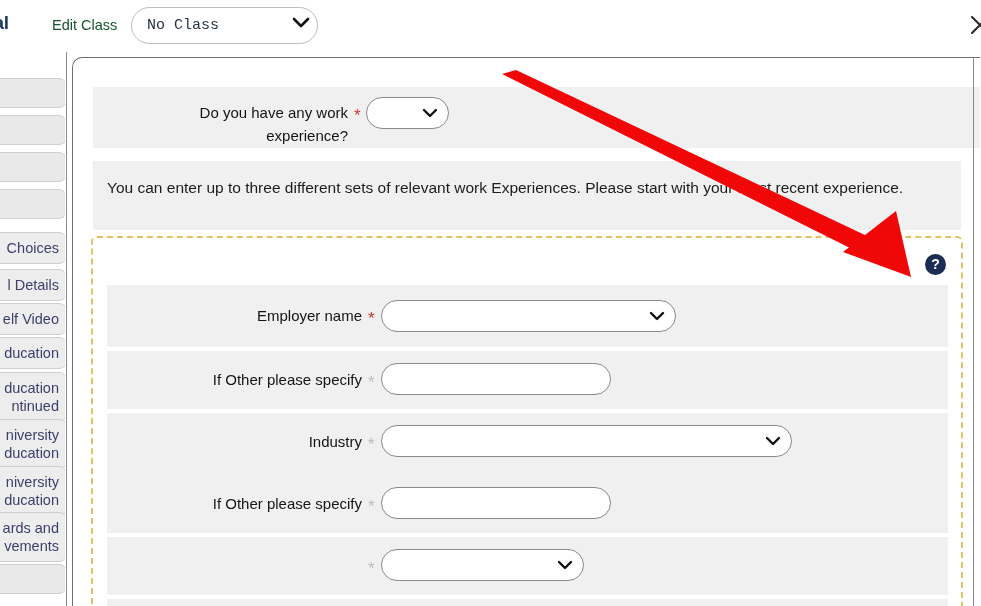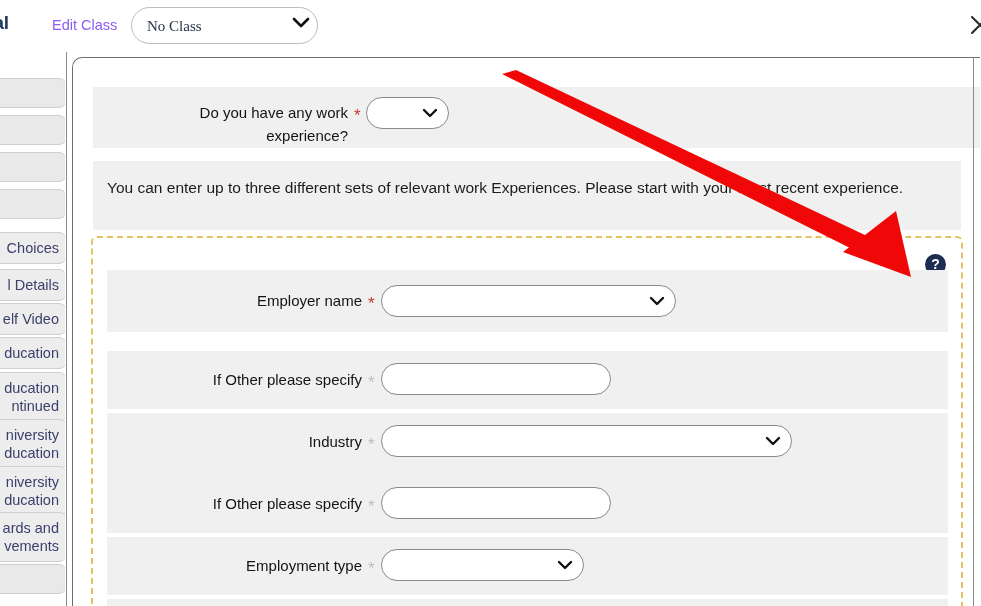--- a/index.html
+++ b/index.html
@@ -32,30 +32,30 @@
     left: -18px; top: 12px;
     font-size: 19px;
     font-weight: bold;
     color: #1e3a5f;
     letter-spacing: -0.2px;
   }
   #edit-class-label {
     position: absolute;
     left: 52px; top: 17px;
     font-size: 14.5px;
-    color: #8b5cf6;
+    color: #14532d;
   }
   #class-select {
     position: absolute;
     left: 131px; top: 7px;
     width: 187px; height: 37px;
     border: 1px solid #b9bdc4;
     border-radius: 19px;
     background: #ffffff;
-    font-family: Liberation Serif, serif;
+    font-family: Liberation Mono, monospace;
     font-size: 15px;
     color: #263347;
     padding: 0 34px 0 15px;
     -webkit-appearance: none;
     appearance: none;
     outline: none;
   }
   #class-chevron {
     position: absolute;
     left: 292px; top: 17px;
@@ -299,21 +299,21 @@
     </div>
 
     <div class="form-row" style="left:20px; top:103px; width:868px; height:69px;">
       <div id="intro-text" style="left:14px; top:15px; width:825px;">You can enter up to three different sets of relevant work Experiences. Please start with your most recent experience.</div>
     </div>
 
     <div id="exp-box" style="left:18px; top:178px; width:872px; height:371px;">
 
       <div id="help-icon" style="left:832px; top:16px;">?</div>
 
-      <div class="form-row" style="left:14px; top:32px; width:841px; height:62px;padding-left:47px;">
+      <div class="form-row" style="left:14px; top:47px; width:841px; height:62px;padding-left:47px;">
         <div class="field-label" style="left:95px; top:19px; width:160px;">Employer name</div>
         <div class="req-star red" style="left:261px; top:25px;">*</div>
         <select class="sel" style="left:274px; top:15px; width:295px;">
           <option></option>
         </select>
         <svg class="chev" width="16" height="11" viewBox="0 0 16 11" style="left:542px; top:26px;">
           <path d="M2 2 L8 8 L14 2" stroke="#111" stroke-width="2.4" fill="none" stroke-linecap="round" stroke-linejoin="round"></path>
         </svg>
       </div>
 
@@ -334,21 +334,20 @@
         </svg>
       </div>
 
       <div class="form-row" style="left:14px; top:237px; width:841px; height:58px;">
         <div class="field-label" style="left:85px; top:17px; width:170px;">If Other please specify</div>
         <div class="req-star grey" style="left:261px; top:23px;">*</div>
         <input class="txt" type="text" style="left: 274px; top: 12px; width: 230px;" placeholder="">
       </div>
 
       <div class="form-row" style="left:14px; top:299px; width:841px; height:58px;">
-        <div class="field-label" style="left:115px; top:17px; width:140px;">Employment type</div>
         <div class="req-star grey" style="left:261px; top:23px;">*</div>
         <select class="sel" style="left:274px; top:12px; width:203px;">
           <option></option>
         </select>
         <svg class="chev" width="16" height="11" viewBox="0 0 16 11" style="left:450px; top:23px;">
           <path d="M2 2 L8 8 L14 2" stroke="#111" stroke-width="2.4" fill="none" stroke-linecap="round" stroke-linejoin="round"></path>
         </svg>
       </div>
 
       <div class="form-row" style="left:14px; top:361px; width:841px; height:58px;">

